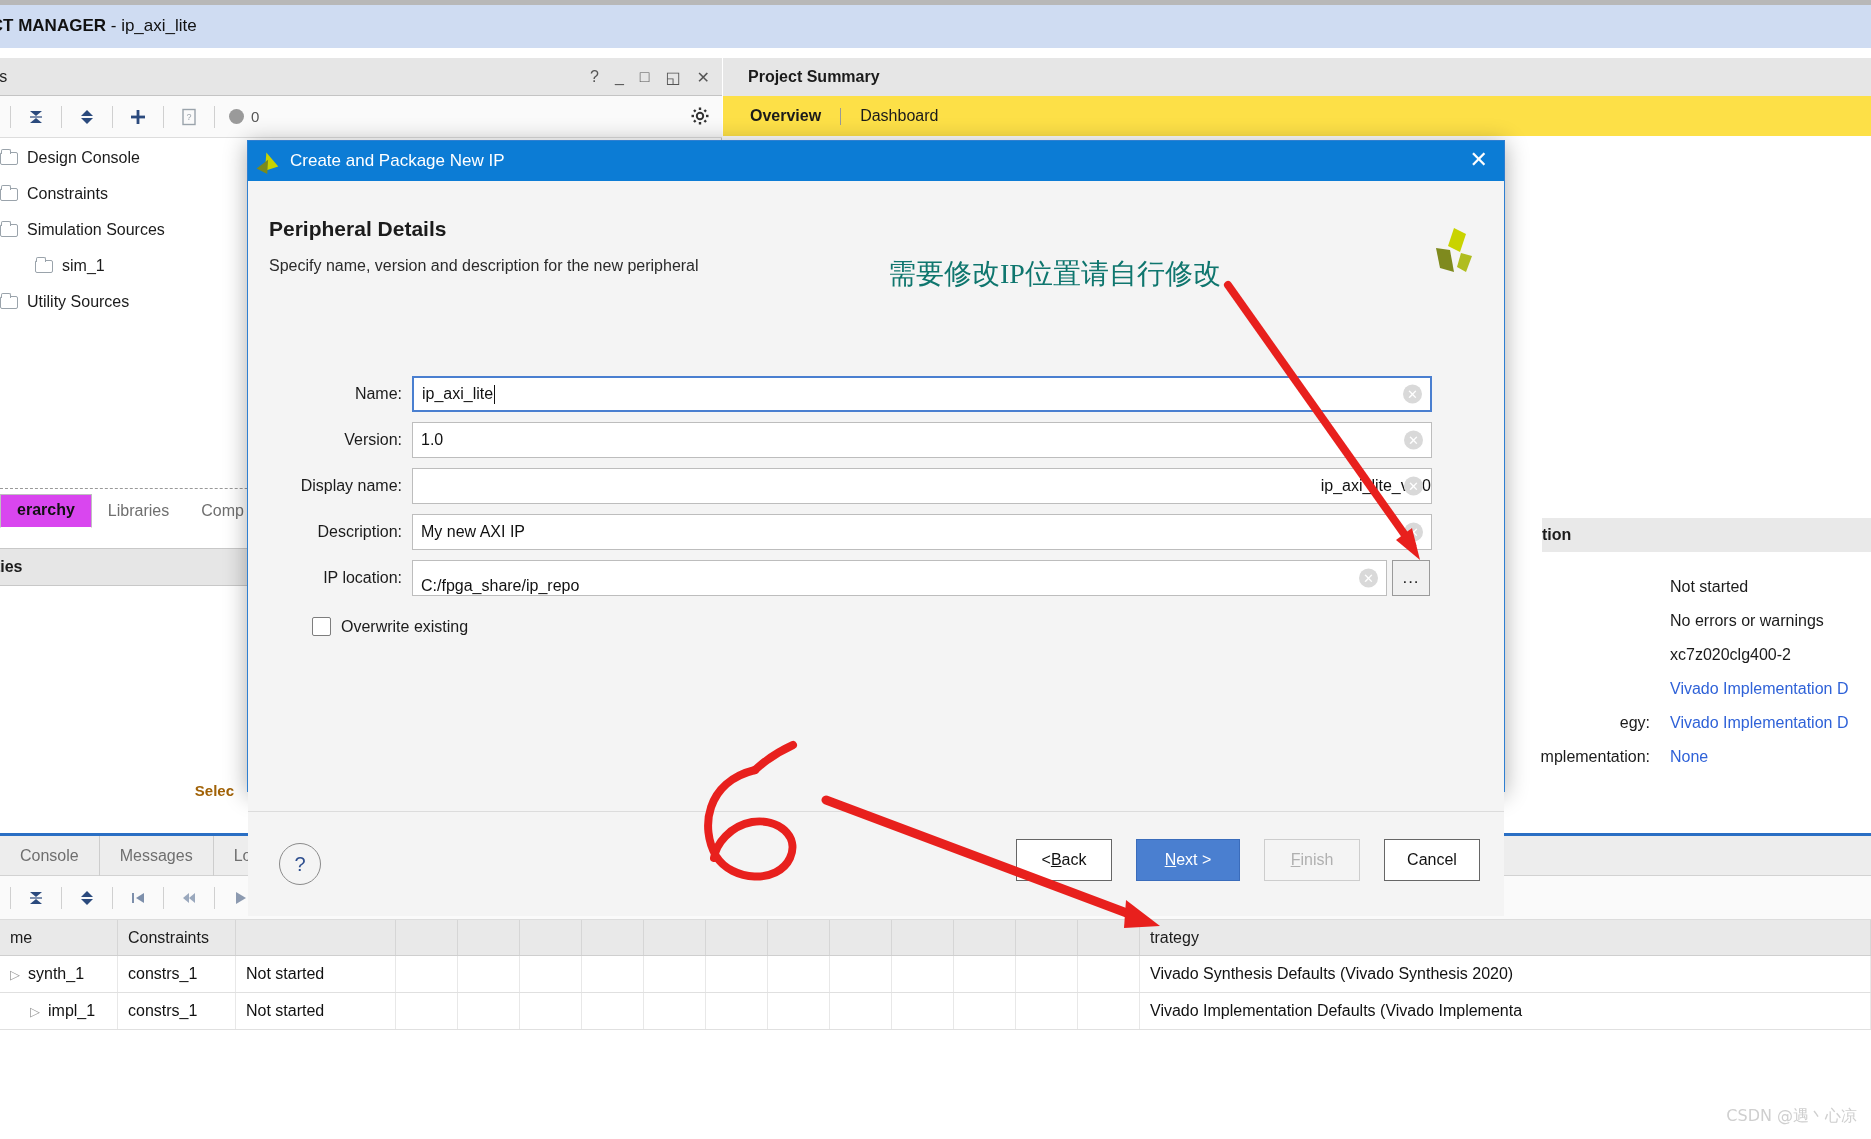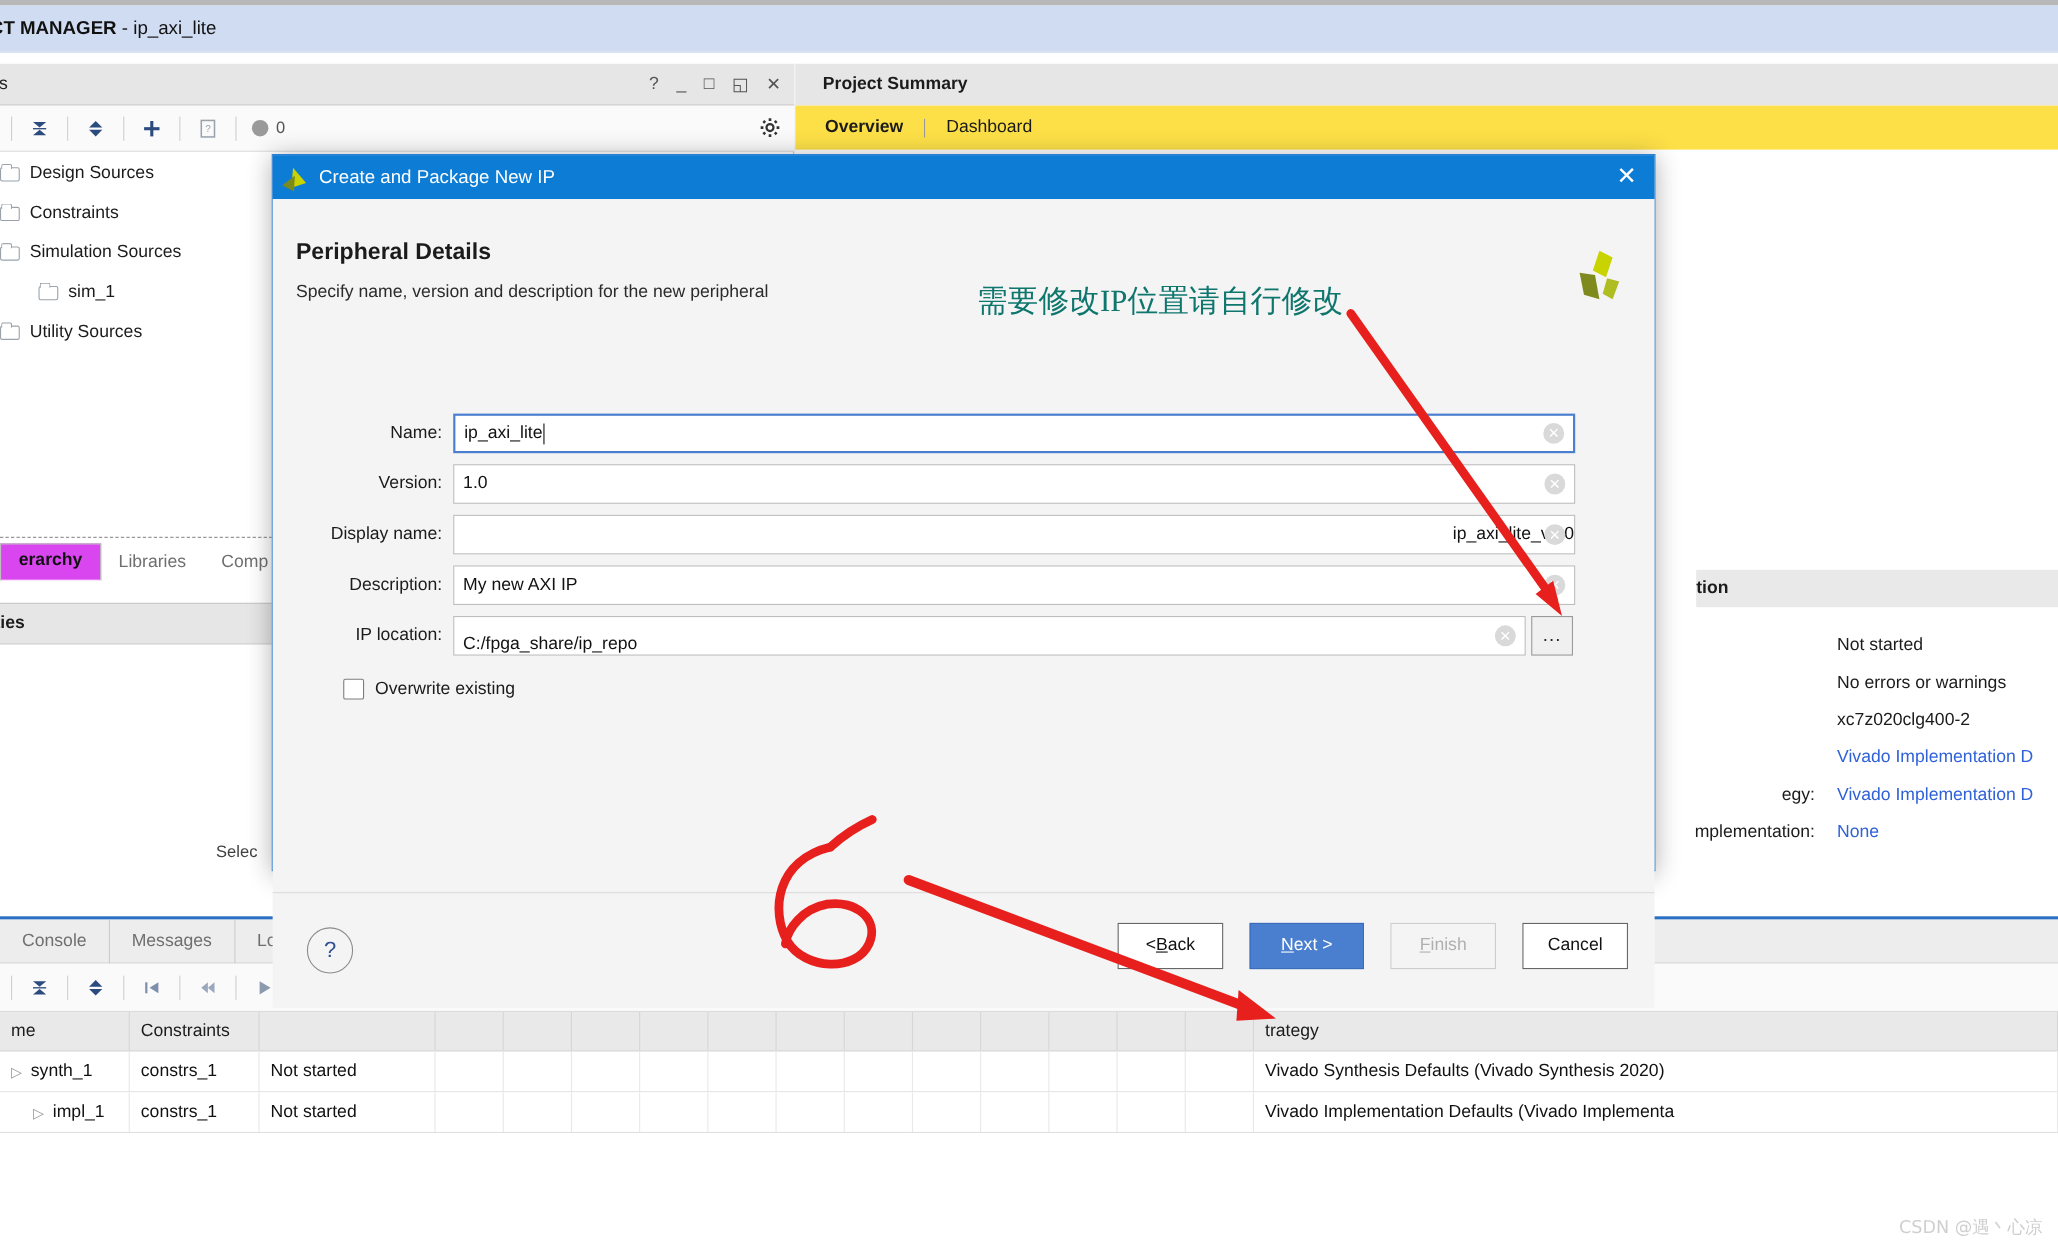--- a/index.html
+++ b/index.html
@@ -58,21 +58,21 @@
   .tab { font-size:16px; color:#6f6f6f; padding:6px 16px 8px 16px; }
   .tab.active { color:#111; font-weight:bold; border:1px solid #bfbfbf; background:#d946ef; border-bottom:1px solid #fff;}
 
   .props-header {
     position:absolute; left:0; top:490px; width:722px; height:38px;
     background:#e6e6e6; border-top:1px solid #c8c8c8; border-bottom:1px solid #c8c8c8;
     display:flex; align-items:center;
   }
   .props-header span { font-size:16px; font-weight:bold; color:#1b1b1b; margin-left:-30px;}
   .props-body { position:absolute; left:0; top:528px; width:722px; height:305px; background:#fff; border-bottom:1px solid #c8c8c8;}
-  .props-select { position:absolute; right:488px; top:180px; font-size:15px; color:#404040; }
+  .props-select { position:absolute; right:488px; top:196px; font-size:15px; color:#a16207;font-weight:bold; }
 
   
   .ps-panel { position:absolute; left:723px; top:58px; width:1148px; height:775px; background:#fff; }
   .ps-header { position:absolute; left:0; top:0; width:1148px; height:38px; background:#e6e6e6; display:flex; align-items:center;}
   .ps-header span { font-size:16px; font-weight:bold; color:#1b1b1b; margin-left:25px;}
   .ps-tabs { position:absolute; left:0; top:38px; width:1148px; height:40px; background:#fde047; display:flex; align-items:center; }
   .ps-tabs .t { font-size:16px; color:#1b1b1b; margin-left:27px;}
   .ps-tabs .t.bold { font-weight:bold; }
   .ps-tabs .divider { width:1px; height:17px; background:#999; margin-left:19px;}
 
@@ -249,21 +249,21 @@
               <line x1="16" y1="4" x2="14.4" y2="5.6"></line>
               <line x1="5.6" y1="14.4" x2="4" y2="16"></line>
             </g>
           </svg>
       </div>
     </div>
 
     <div class="tree">
       <div class="tree-row" style="padding-left:0px;">
         <span class="folder-ico"></span>
-        <span>Design Sources</span>
+        <span>Design Console</span>
       </div>
       <div class="tree-row" style="padding-left:0px;">
         <span class="folder-ico"></span>
         <span>Constraints</span>
       </div>
       <div class="tree-row" style="padding-left:0px;">
         <span class="folder-ico"></span>
         <span>Simulation Sources</span>
       </div>
       <div class="tree-row" style="padding-left:35px;">

